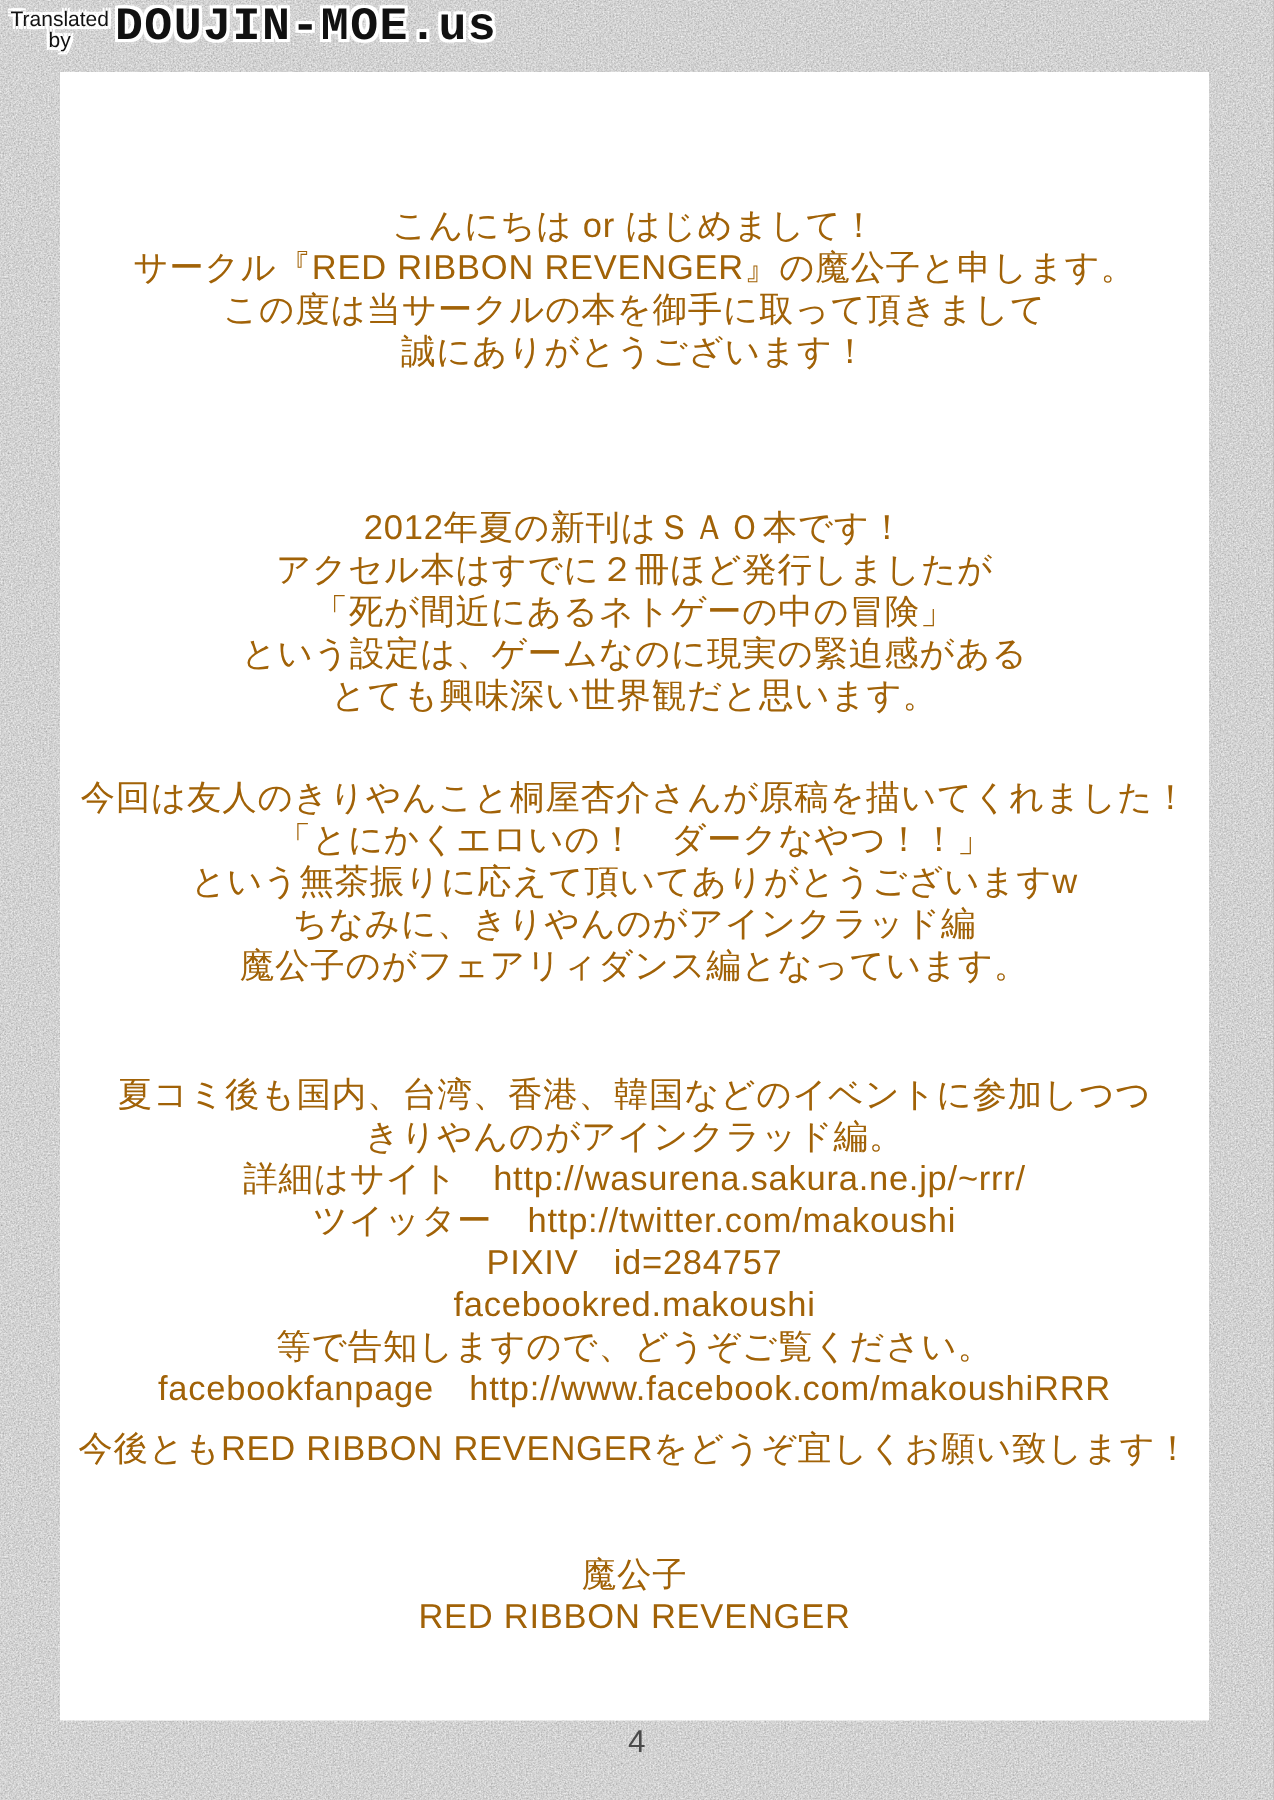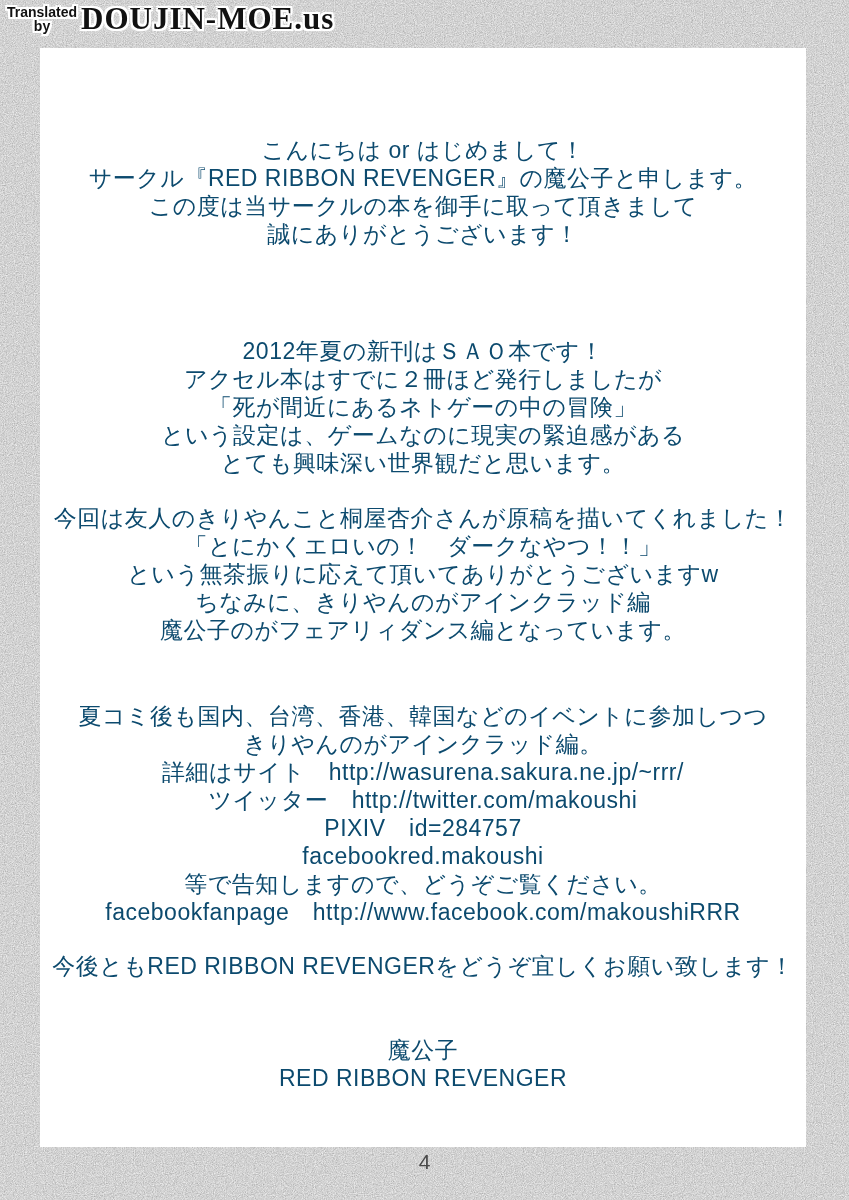--- a/index.html
+++ b/index.html
@@ -27,59 +27,59 @@
     position: absolute;
     left: 40px;
     top: 48px;
     width: 766px;
     height: 1099px;
     background: #ffffff;
     z-index: 1;
     box-sizing: border-box;
     padding-top: 88px;
     text-align: center;
-    color: #0c4a6e;
+    color: #a16207;
   }
   .para { margin: 0; }
   .line {
     font-size: 23px;
     line-height: 28px;
     white-space: pre-wrap;
     letter-spacing: 0.5px;
   }
   .para-2 { margin-top: 89px; }
-  .para-3 { margin-top: 27px; }
+  .para-3 { margin-top: 40px; }
   .para-4 { margin-top: 58px; }
-  .para-5 { margin-top: 26px; }
+  .para-5 { margin-top: 12px; }
   .signature { margin-top: 56px; }
 
   .watermark {
     position: absolute;
     top: 0; left: 0;
     z-index: 2;
     display: flex;
     align-items: flex-start;
   }
   .wm-outline {
     color: #111111;
     text-shadow:
       -2px -2px 0 #fff, 2px -2px 0 #fff, -2px 2px 0 #fff, 2px 2px 0 #fff,
       -2px 0 0 #fff, 2px 0 0 #fff, 0 -2px 0 #fff, 0 2px 0 #fff,
       0 0 5px #fff;
   }
   .wm-credit {
     margin: 5px 0 0 7px;
-    font-weight: bold;
+    font-weight: normal;
     font-size: 14px;
     line-height: 14px;
     text-align: center;
   }
   .wm-logo {
     margin: 1px 0 0 4px;
-    font-family: Liberation Serif, serif;
+    font-family: Liberation Mono, monospace;
     font-weight: bold;
     font-size: 31px;
     line-height: 36px;
     letter-spacing: 1px;
     text-align: center;
   }
   .page-number {
     position: absolute;
     top: 1150px;
     left: 0;

